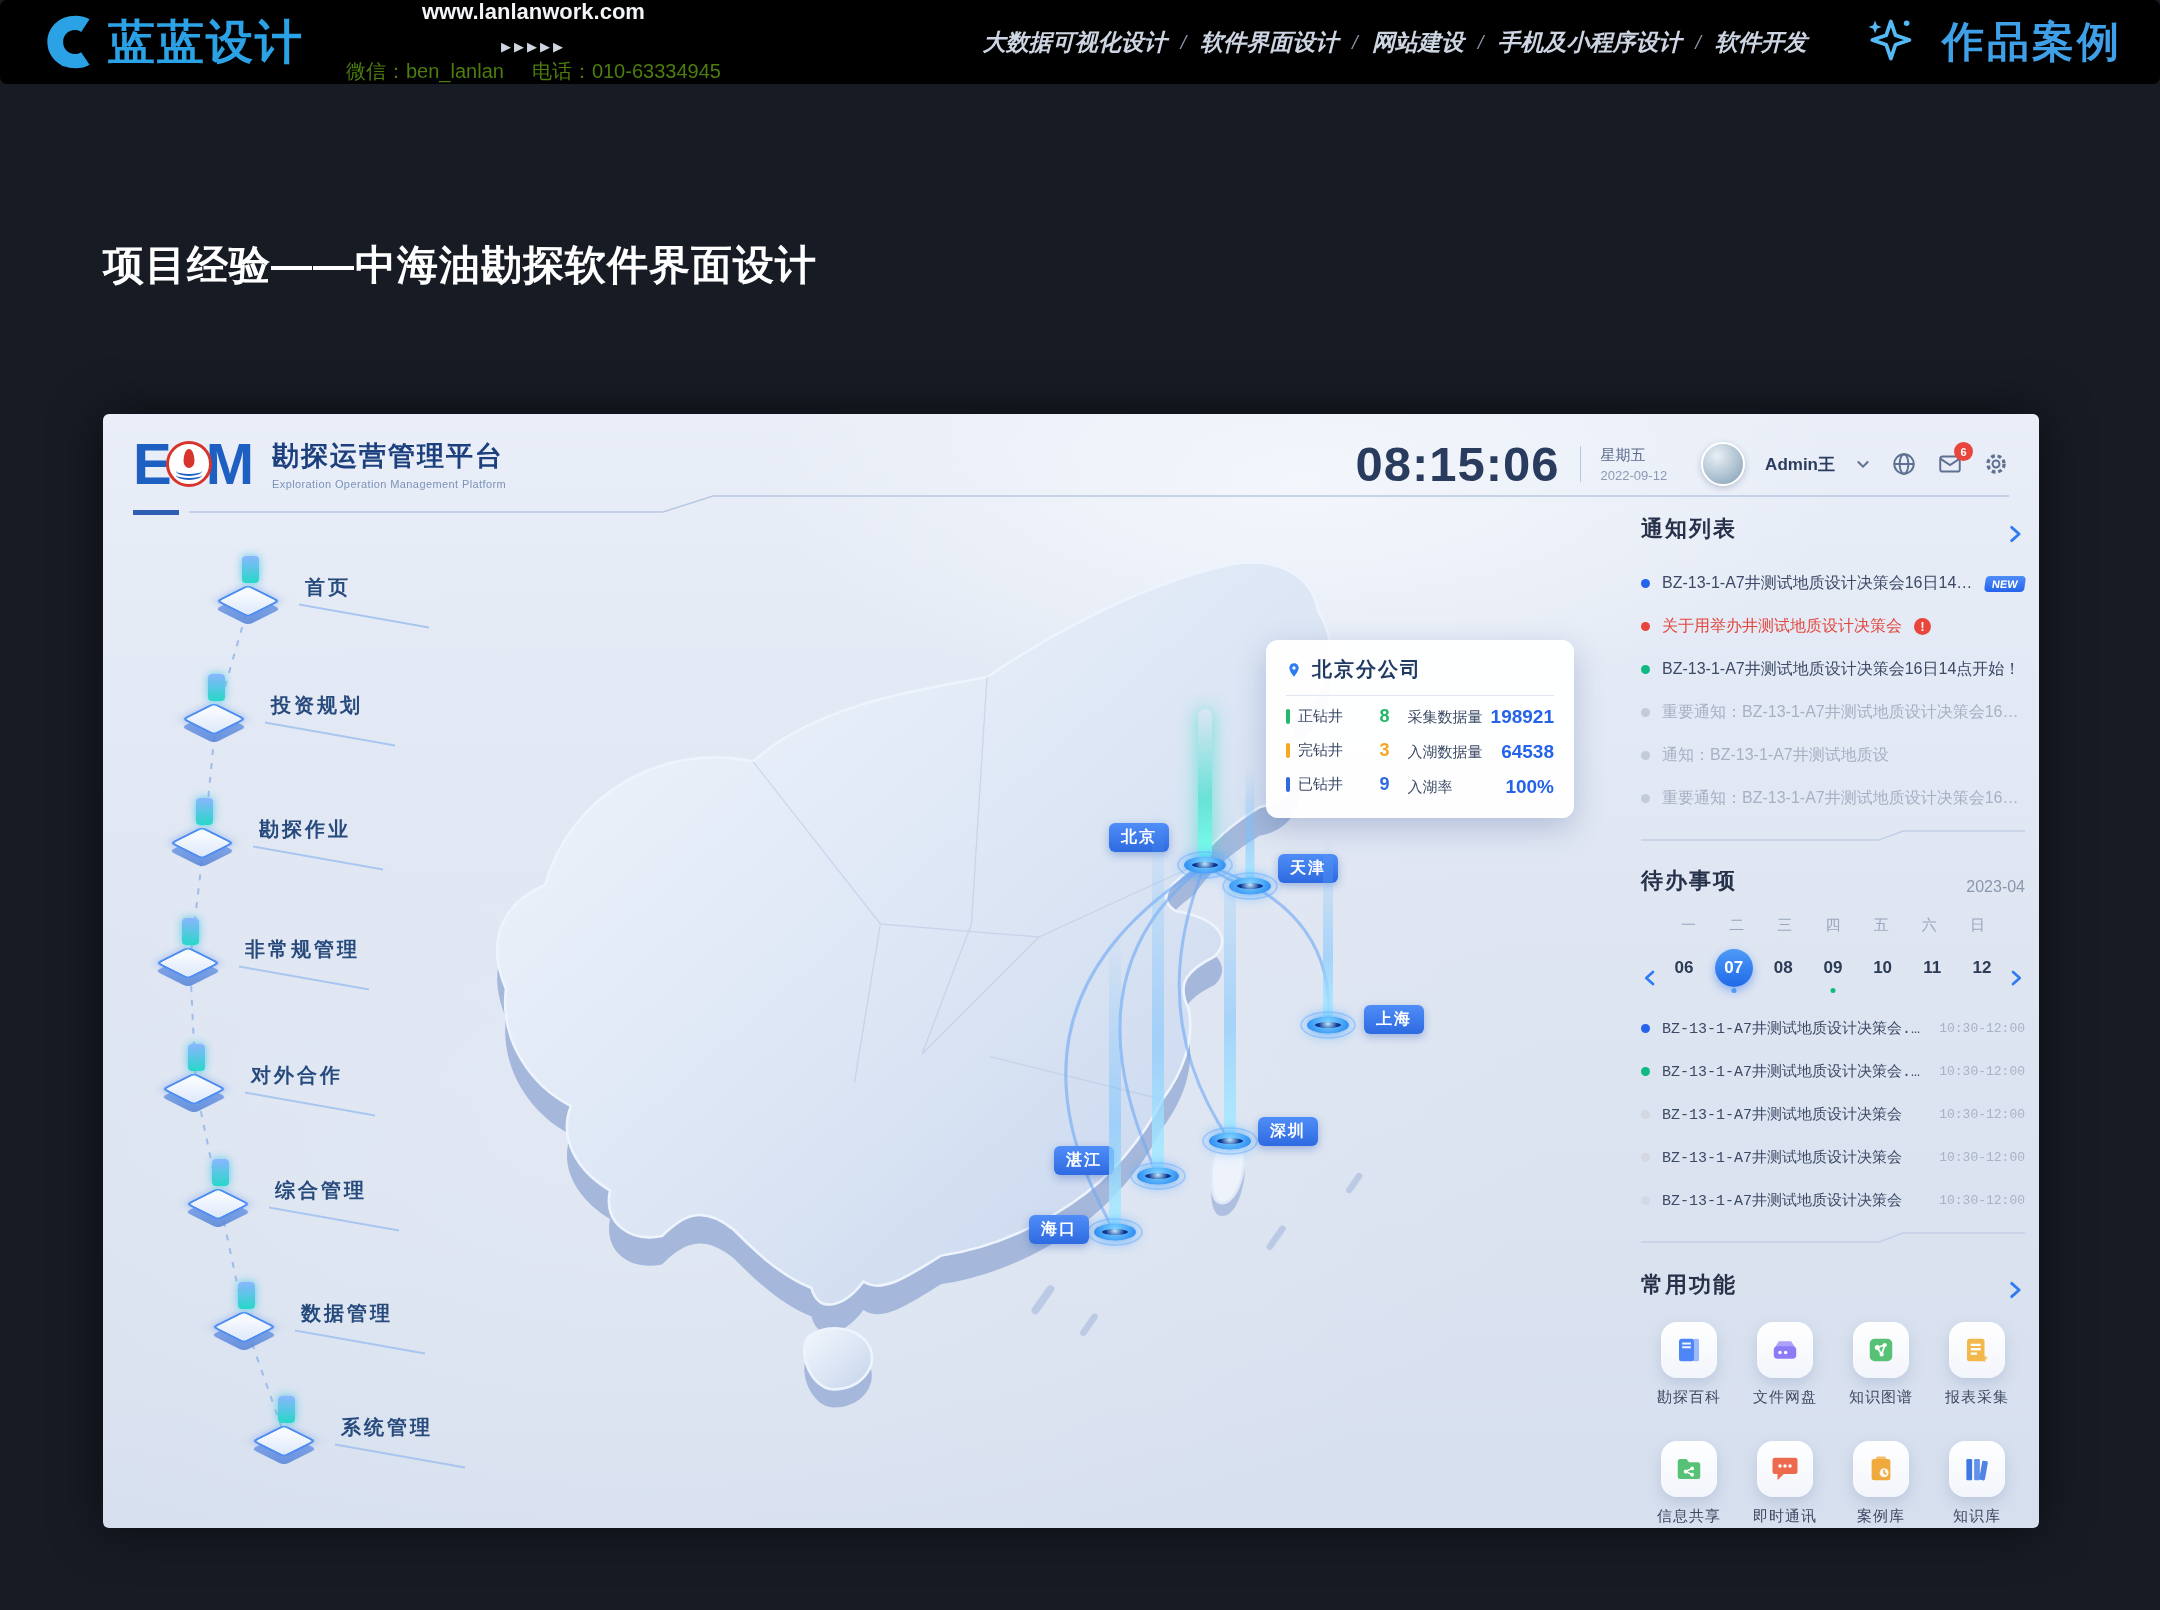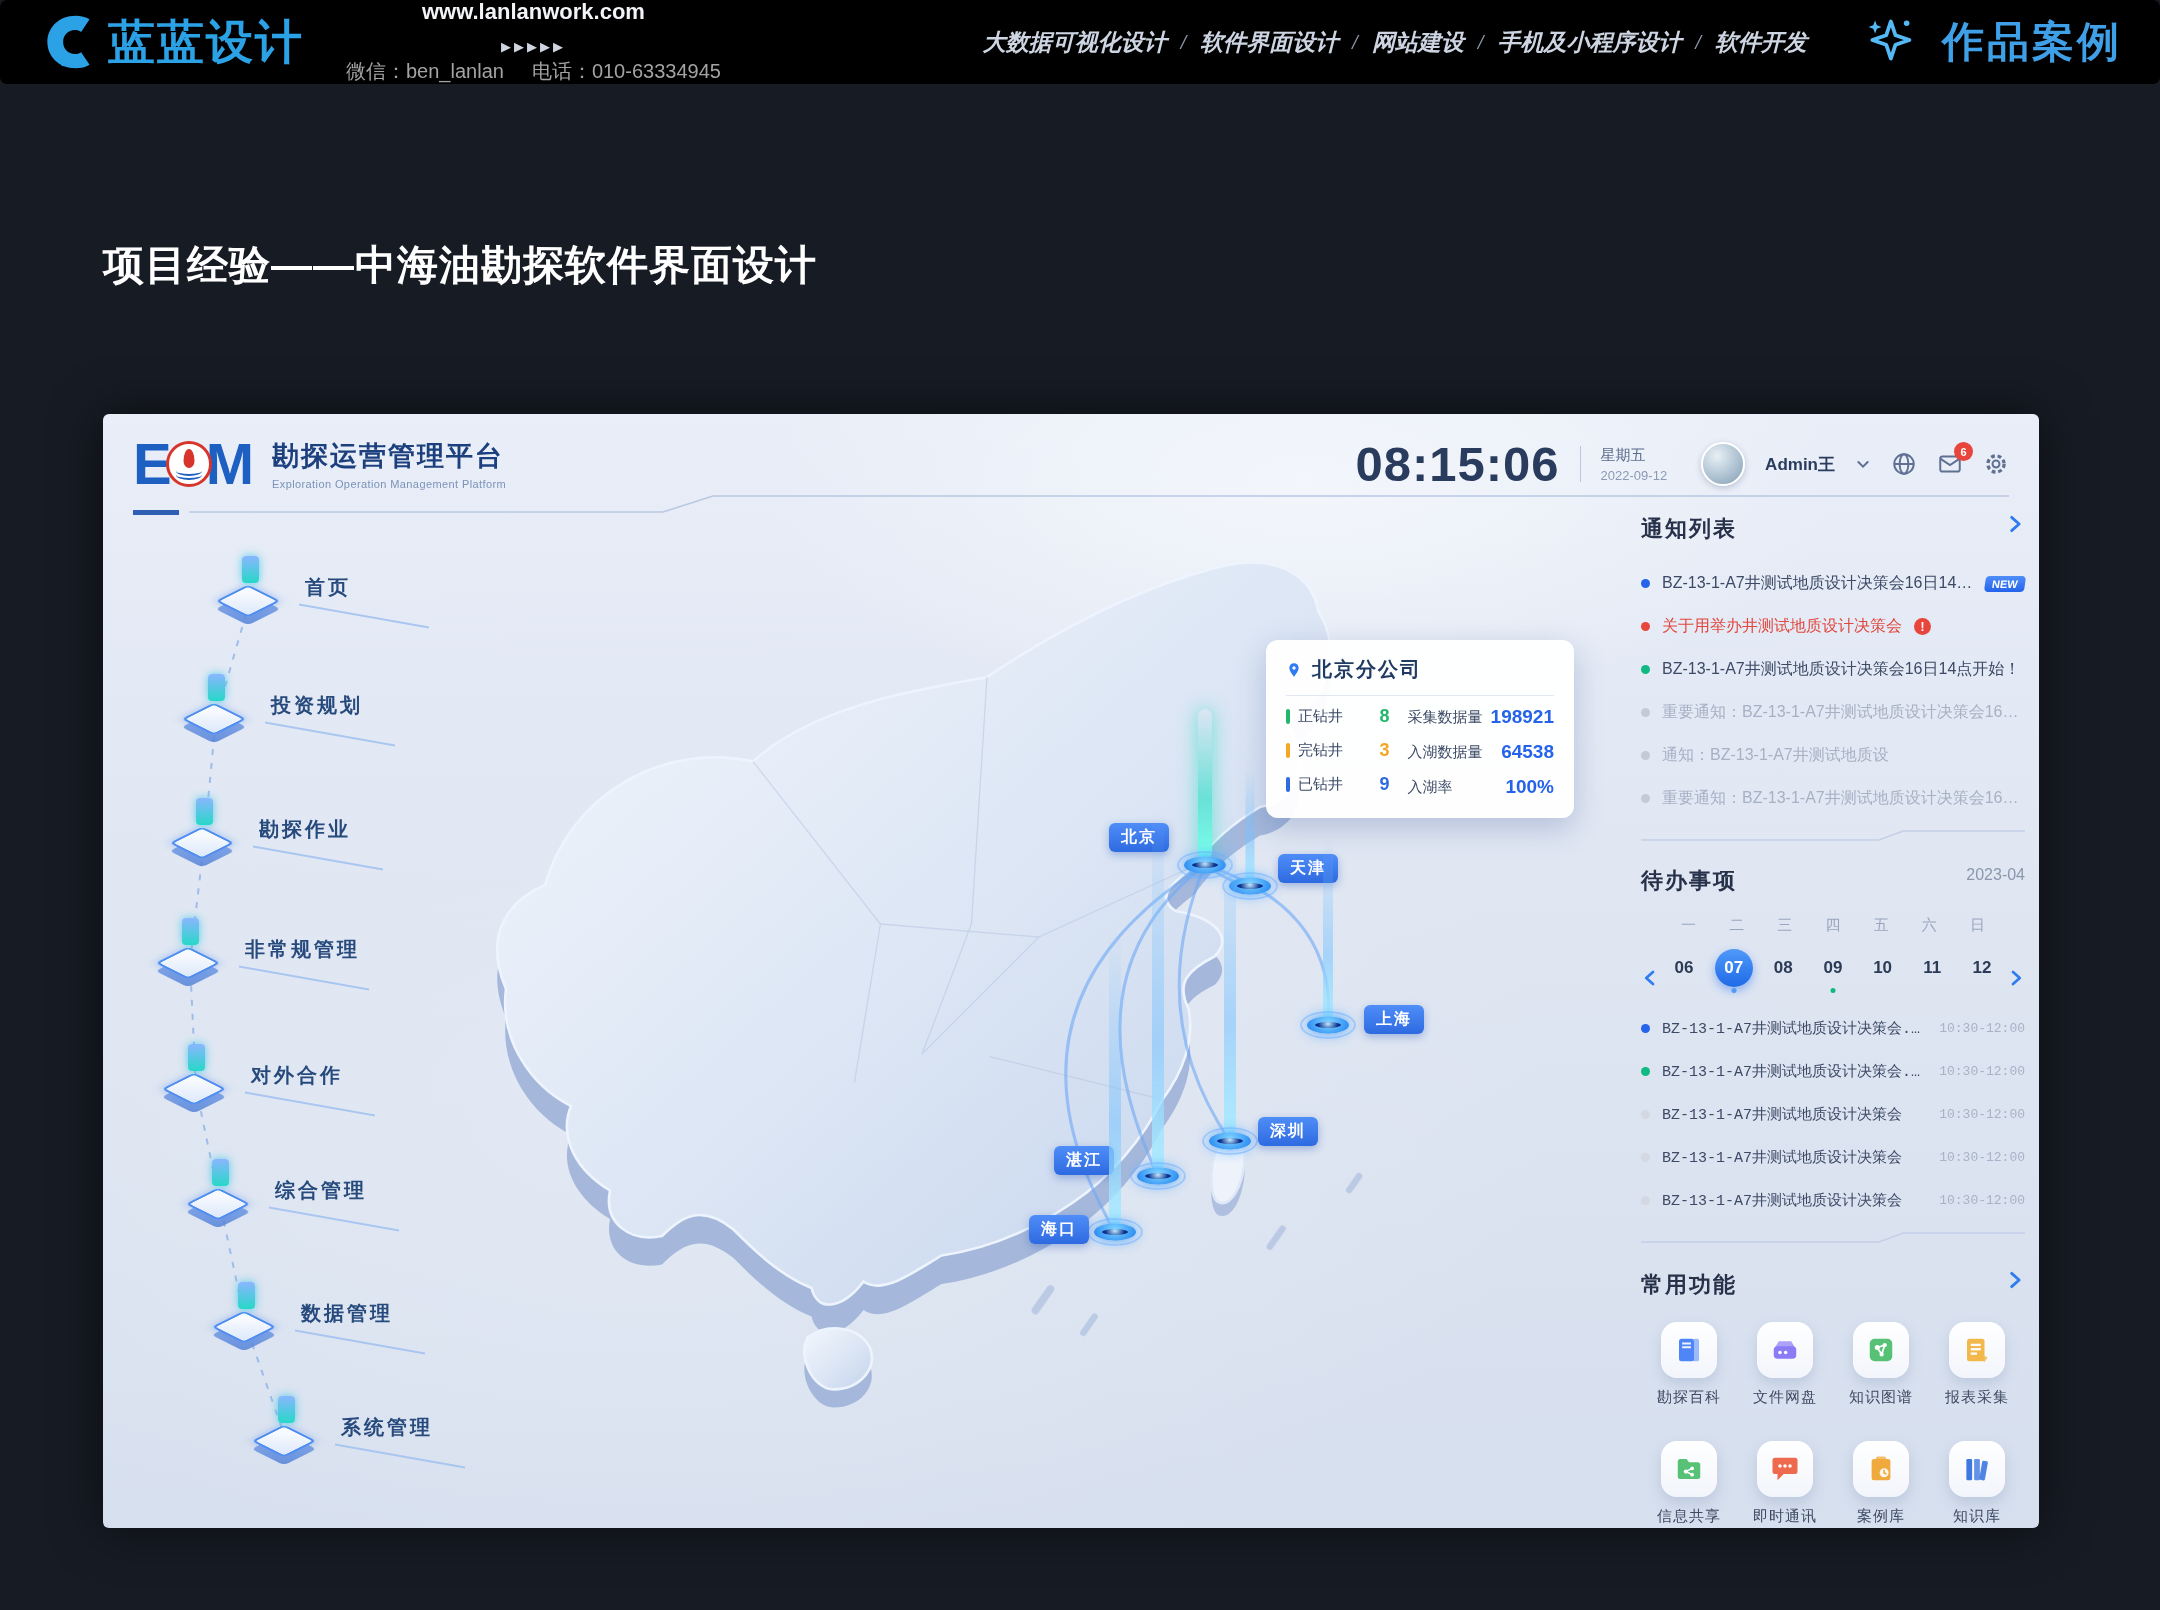--- a/index.html
+++ b/index.html
@@ -8,21 +8,21 @@
 
   
   .site-header{position:absolute;left:0;top:0;width:2160px;height:84px;background:#000;display:flex;align-items:center;padding:0 38px;box-sizing:border-box;border-radius:7px;}
   .logo-wrap{display:flex;align-items:center;gap:10px;}
   .logo-icon{width:60px;height:60px;flex:0 0 auto;}
   .logo-text{font-size:47px;font-weight:bold;color:#2ba2e6;letter-spacing:2px;}
   .contact{margin-left:42px;display:flex;flex-direction:column;gap:4px;}
   .contact-line1{display:flex;align-items:center;gap:14px;flex-direction:column;}
   .site-url{color:#f2f4f8;font-size:22px;font-weight:bold;}
   .url-arrows{color:#cfd6e2;font-size:13px;letter-spacing:3px;}
-  .contact-line2{color:#a3a3a3;font-size:20px;display:flex;gap:28px;}
+  .contact-line2{color:#4d7c0f;font-size:20px;display:flex;gap:28px;}
   .top-nav{margin-left:auto;display:flex;align-items:center;gap:14px;font-family:"Liberation Serif","DejaVu Serif",serif;font-style:italic;font-weight:bold;color:#cdd5e2;font-size:23px;white-space:nowrap;}
   .nav-item{display:flex;align-items:center;gap:14px;cursor:pointer;}
   .nav-sep{color:#8e99ab;font-size:20px;}
   .nav-item:last-child .nav-sep{display:none;}
   .portfolio{margin-left:56px;display:flex;gap:27px;}
   .portfolio-label{font-size:42px;font-weight:bold;color:#3fa0e8;letter-spacing:3px;}
 
   
   .page-title{position:absolute;left:103px;top:238px;font-size:41px;font-weight:bold;color:#ffffff;letter-spacing:1px;}
 
@@ -94,21 +94,21 @@
   .pop-col.left{width:108px;}
   .pop-col.right{flex:1;}
   .pop-row{display:flex;align-items:center;gap:8px;}
   .pop-bar{width:4px;height:15px;border-radius:2px;flex:0 0 auto;}
   .pop-label{font-size:15px;color:#3c4a66;white-space:nowrap;}
   .pop-val{font-size:18px;font-weight:bold;margin-left:auto;}
   .pop-val.blue{color:#2563eb;font-size:19px;}
 
   
   .right-panel{position:absolute;left:1538px;top:100px;width:384px;height:1008px;z-index:30;}
-  .rp-head{display:flex;align-items:flex-start;justify-content:space-between;}
+  .rp-head{display:flex;align-items:flex-end;justify-content:space-between;}
   .rp-title{font-size:22px;font-weight:bold;color:#27324a;letter-spacing:2px;}
   .rp-arrow{width:20px;height:20px;color:#2f7bf0;cursor:pointer;}
   .rp-arrow svg{width:100%;height:100%;}
   .rp-month{font-size:16px;color:#8a97ad;}
   .notif-list{margin-top:18px;display:flex;flex-direction:column;}
   .notif-row{display:flex;align-items:center;gap:12px;height:43px;cursor:pointer;}
   .n-dot{width:9px;height:9px;border-radius:50%;flex:0 0 auto;}
   .n-text{font-size:16px;white-space:nowrap;overflow:hidden;text-overflow:ellipsis;}
   .n-badge{display:none;background:linear-gradient(180deg,#4f8df8,#2563eb);color:#fff;font-size:11px;font-weight:bold;padding:2px 7px;border-radius:4px;transform:skewX(-8deg);flex:0 0 auto;}
   .n-badge.show{display:inline-flex;}

